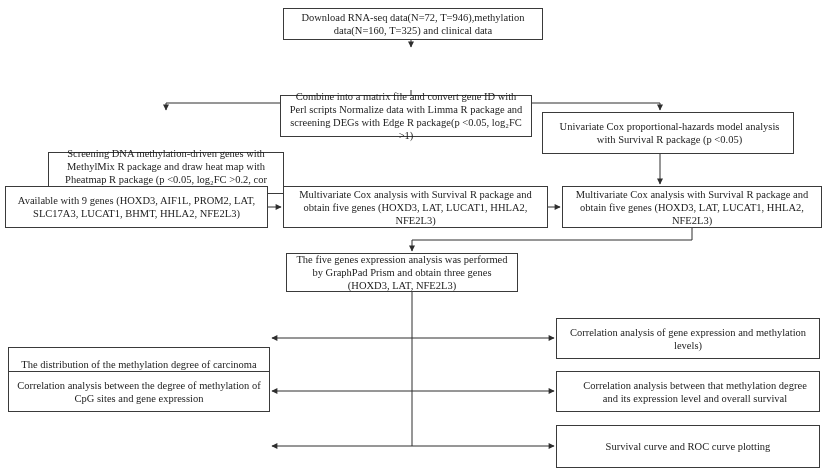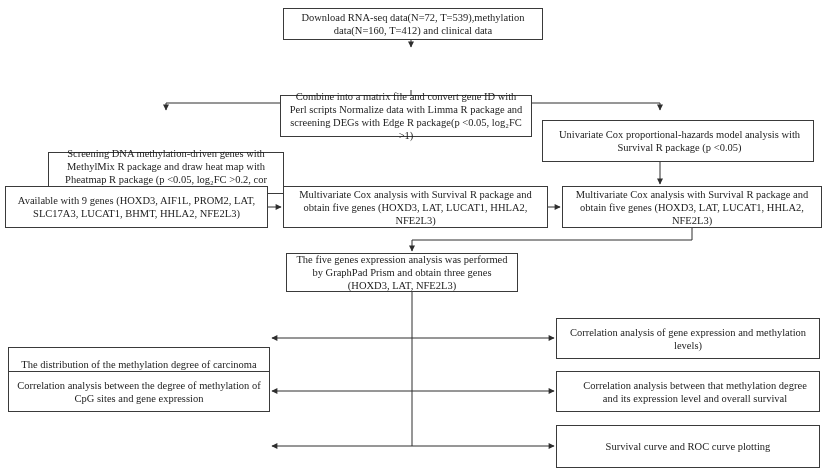--- a/index.html
+++ b/index.html
@@ -20,21 +20,21 @@
   .node{
     position:absolute;box-sizing:border-box;border:1px solid var(--border);
     background:var(--background);
     display:flex;align-items:center;justify-content:center;text-align:center;
     font-size:10.5px;line-height:13px;padding:1px 6px;
   }
   
   .n-download{left:283px;top:8px;width:260px;height:32px;}
   .n-combine{left:280px;top:48px;width:252px;height:42px;margin-top:47px;}
   .n-methylmix{left:48px;top:112px;width:236px;height:42px;margin-top:40px;}
-  .n-unicox{left:542px;top:120px;width:272px;height:42px;padding-left:9px;}
+  .n-unicox{left:542px;top:112px;width:252px;height:42px;padding-left:9px;}
   .n-nine{left:5px;top:186px;width:263px;height:42px;}
   .n-multicox1{left:283px;top:186px;width:265px;height:42px;}
   .n-multicox2{left:562px;top:186px;width:260px;height:42px;}
   .n-graphpad{left:286px;top:253px;width:232px;height:39px;}
   .n-bl1{left:8px;top:318px;width:262px;height:48px;margin-top:29px;}
   .n-bl2{left:8px;top:371px;width:262px;height:41px;}
   .n-bl3{left:8px;top:425px;width:262px;height:43px;}
   .n-br1{left:556px;top:318px;width:264px;height:41px;}
   .n-br2{left:556px;top:371px;width:264px;height:41px;padding-left:20px;}
   .n-br3{left:556px;top:425px;width:264px;height:43px;}
@@ -60,21 +60,21 @@
     <path class="link" d="M268,207 H281" marker-end="url(#arr)"></path>
     <path class="link" d="M548,207 H560" marker-end="url(#arr)"></path>
     <path class="link" d="M692,228 V240 H412 V251" marker-end="url(#arr)"></path>
     <path class="link" d="M412,292 V446"></path>
     <path class="link" d="M272,338 H554" marker-start="url(#arr)" marker-end="url(#arr)"></path>
     <path class="link" d="M272,391 H554" marker-start="url(#arr)" marker-end="url(#arr)"></path>
     <path class="link" d="M272,446 H554" marker-start="url(#arr)" marker-end="url(#arr)"></path>
   </svg>
 
   <div class="node n-download">
-    <span>Download RNA-seq data(N=72, T=539),methylation data(N=160, T=412) and clinical data</span>
+    <span>Download RNA-seq data(N=72, T=946),methylation data(N=160, T=325) and clinical data</span>
   </div>
 
   <div class="node n-combine">
     <span>Combine into a matrix file and convert gene ID with Perl scripts Normalize data with Limma R package and screening DEGs with Edge R package(p &lt;0.05, log₂FC &gt;1)</span>
   </div>
 
   <div class="node n-methylmix">
     <span>Screening DNA methylation-driven genes with MethylMix R package and draw heat map with Pheatmap R package (p &lt;0.05, log₂FC &gt;0.2, cor &lt;-3)</span>
   </div>
 

